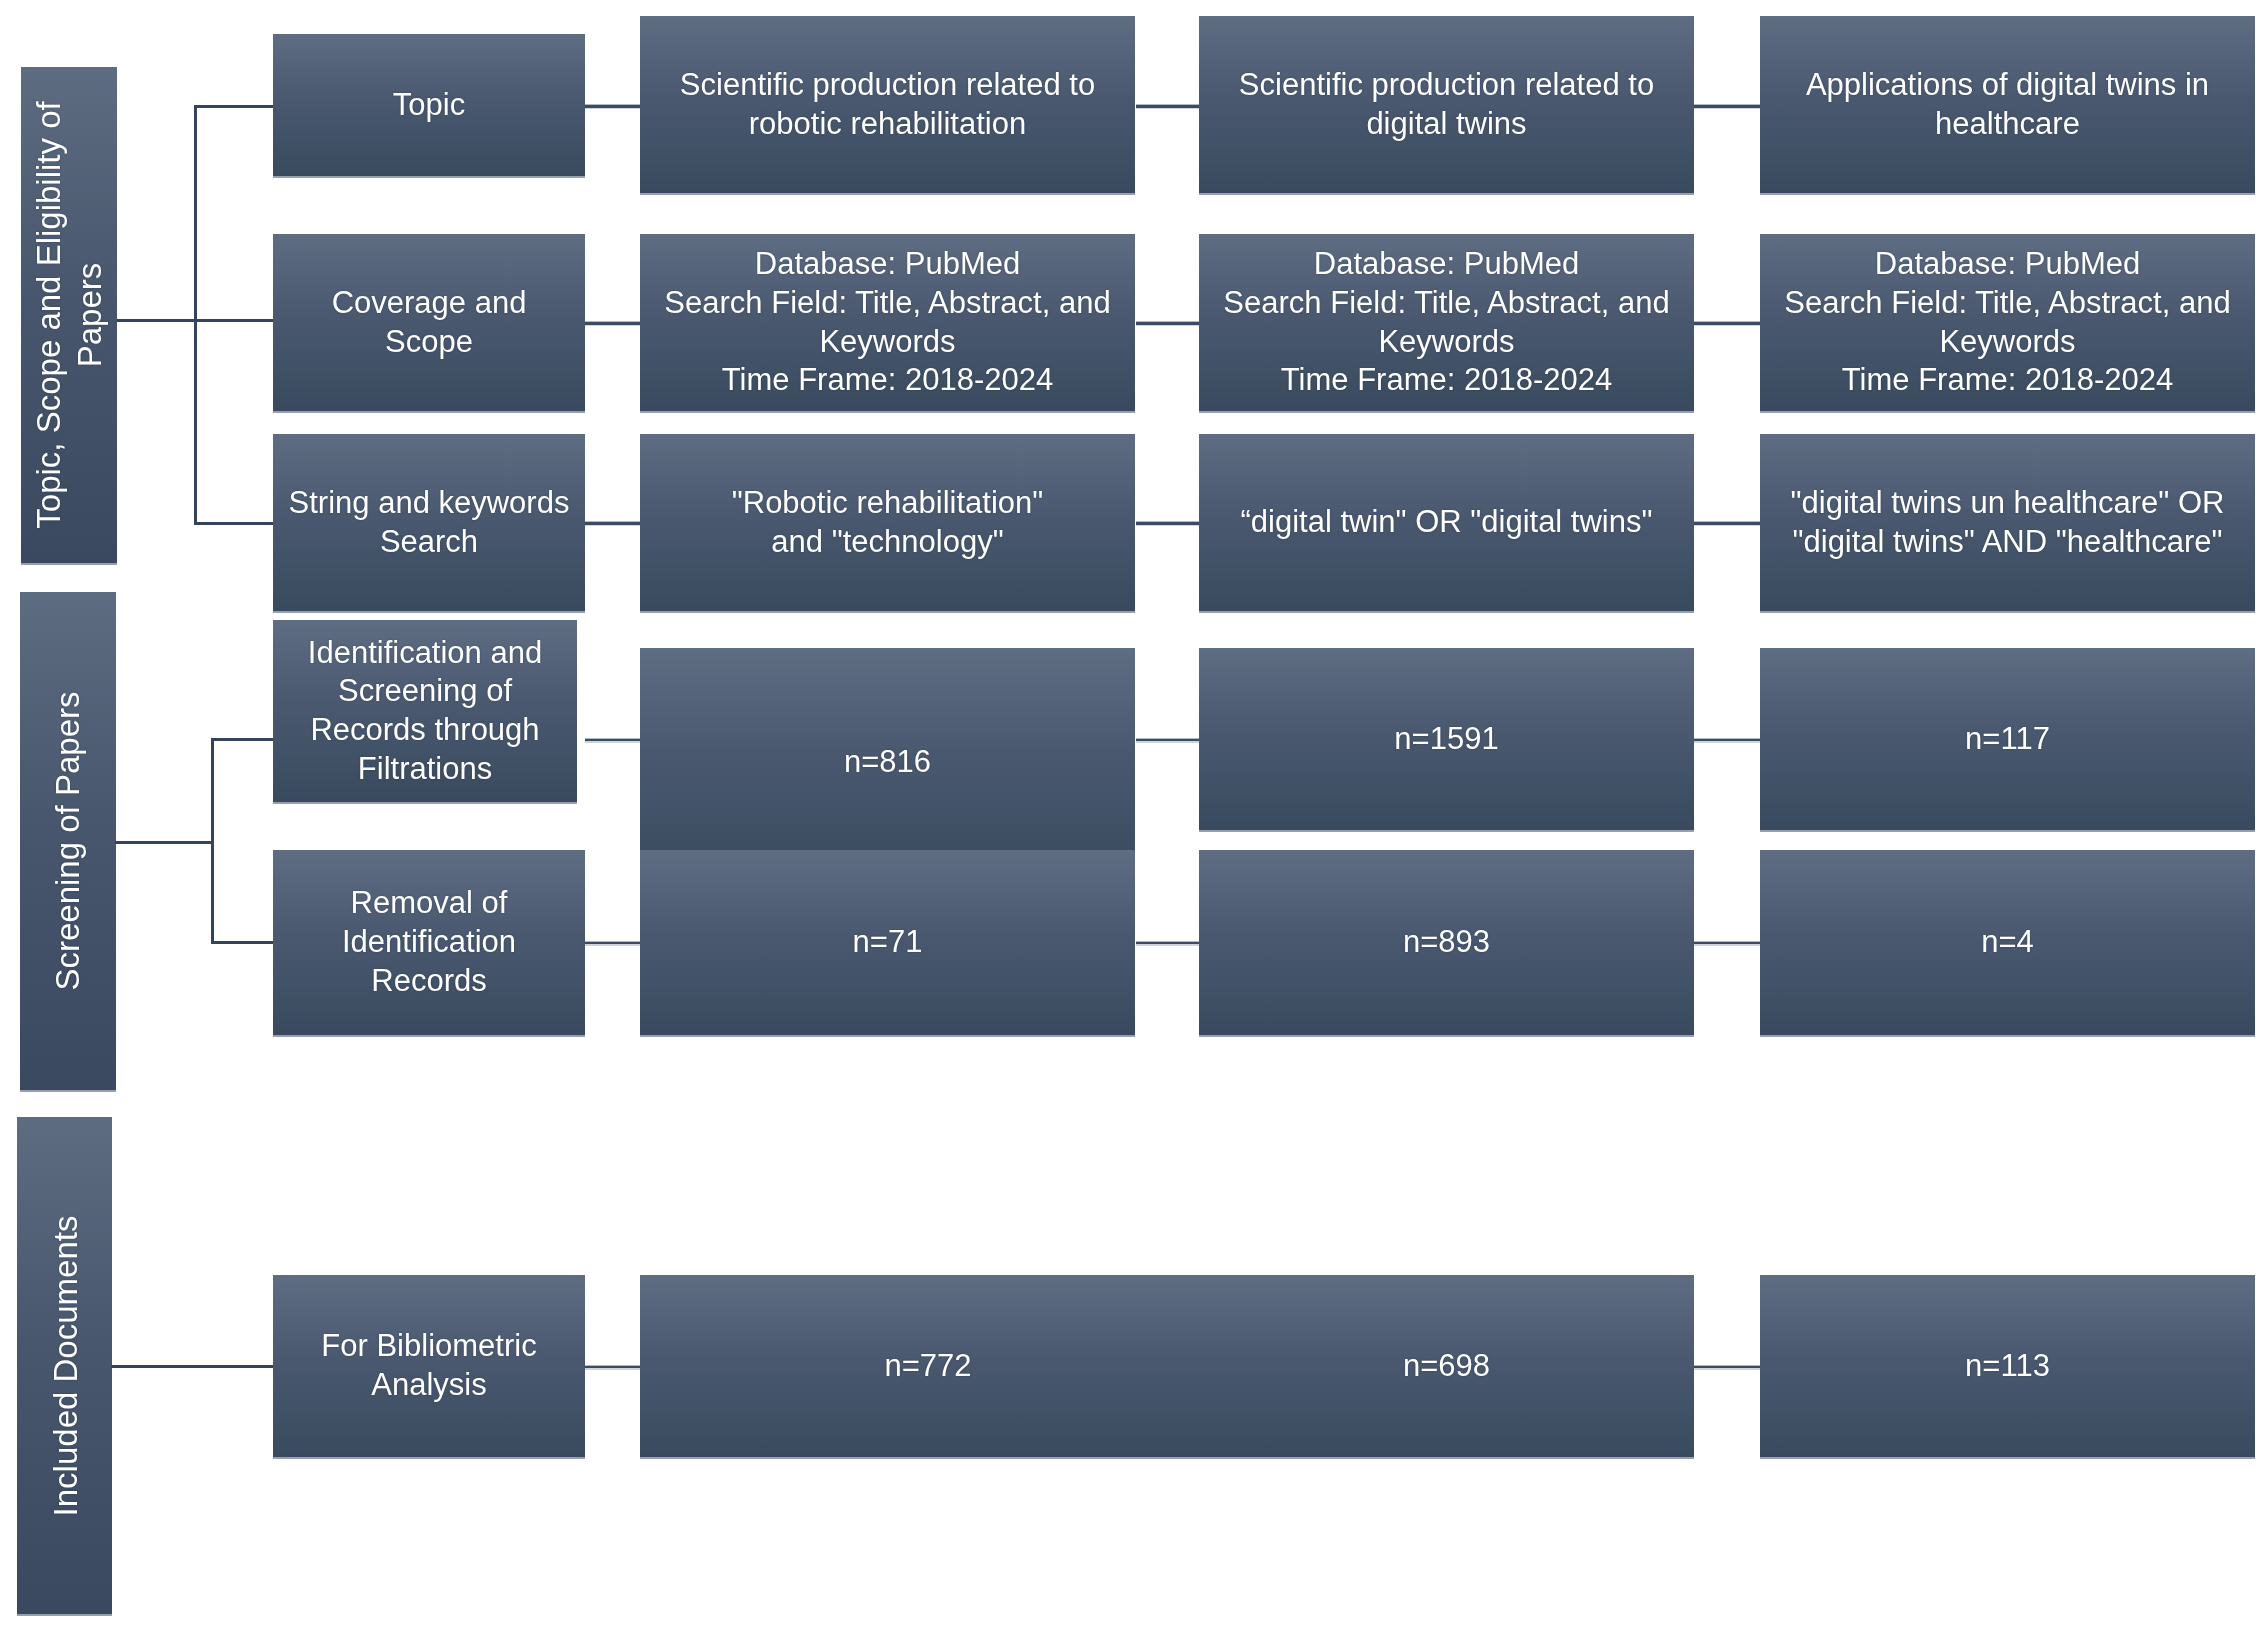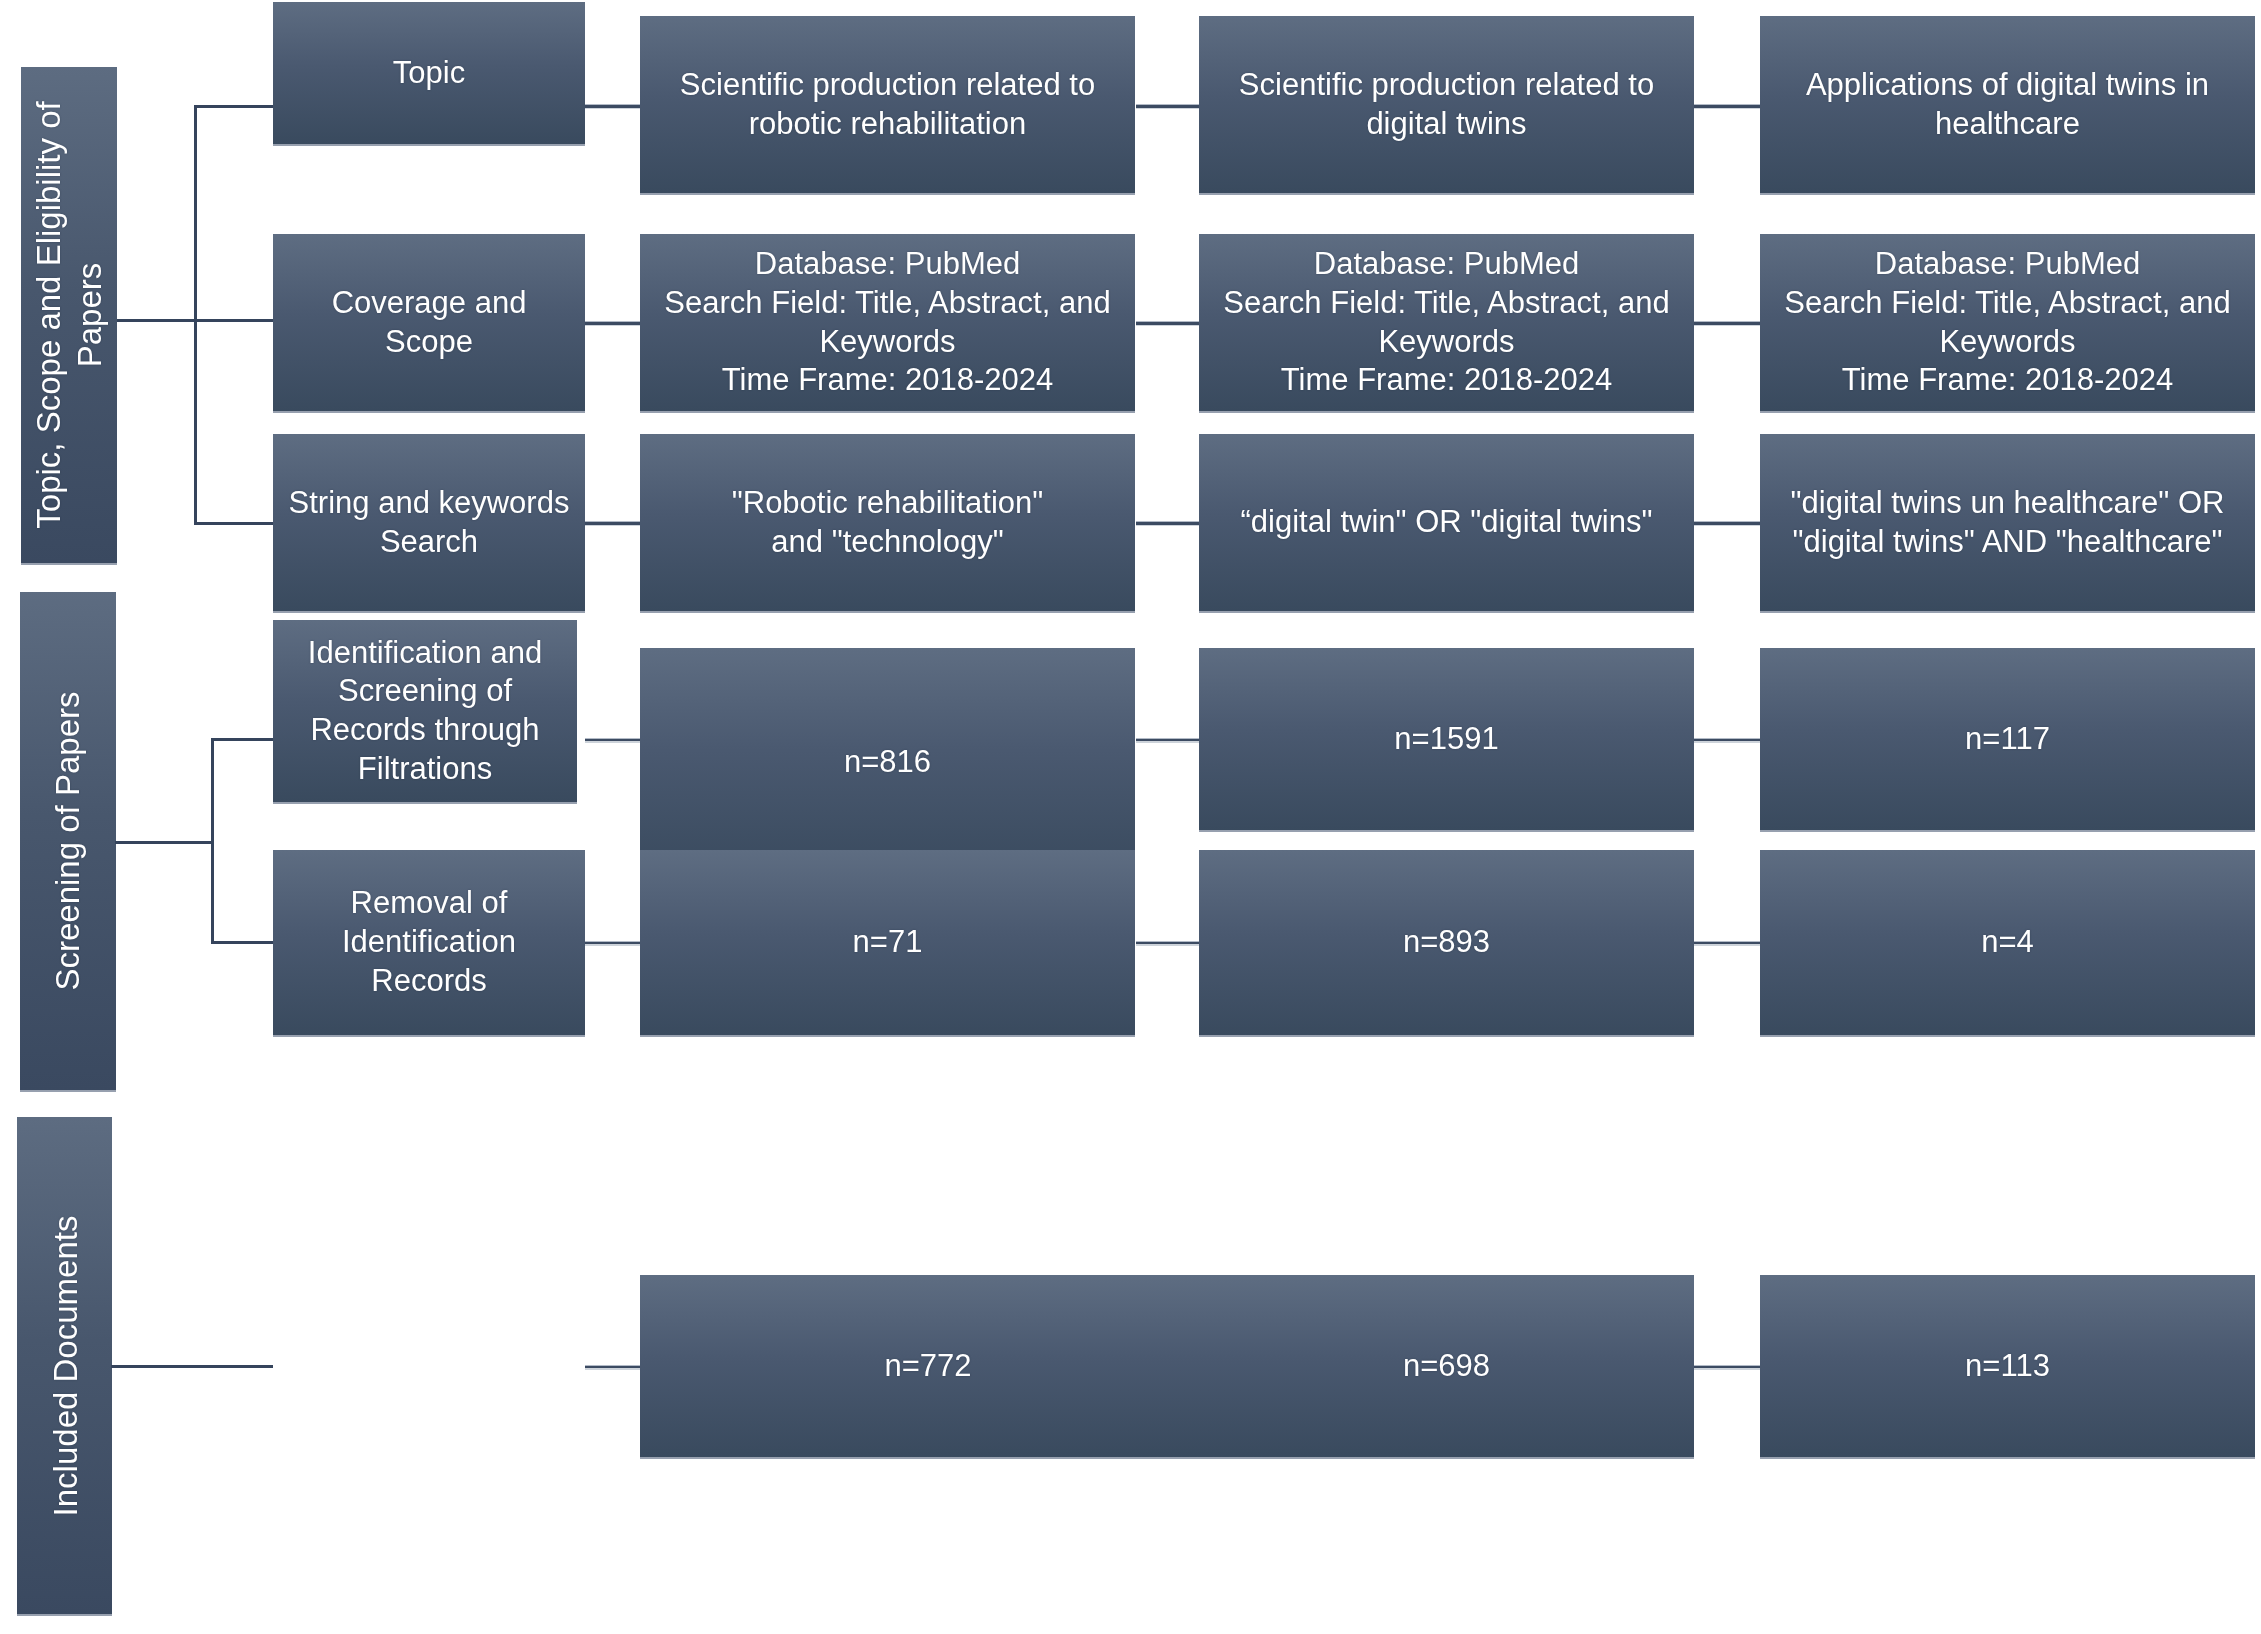--- a/index.html
+++ b/index.html
@@ -63,21 +63,21 @@
   <div class="eline" style="left:115px;top:841px;width:99px;height:2.8px"></div>
   <div class="eline" style="left:211px;top:738px;width:2.8px;height:206px"></div>
   <div class="eline" style="left:213px;top:738px;width:60px;height:2.8px"></div>
   <div class="eline" style="left:213px;top:941px;width:60px;height:2.8px"></div>
 
   <div class="eline" style="left:111px;top:1365px;width:162px;height:2.8px"></div>
 
   <div class="conn" style="left:585px;top:104px;width:55px"></div>
   <div class="conn" style="left:1136px;top:104px;width:63px"></div>
   <div class="conn" style="left:1694px;top:104px;width:67px"></div>
-  <div class="box hdr" style="left:273px;top:2px;width:312px;height:144px">
+  <div class="box hdr" style="left:273px;top:34px;width:312px;height:144px">
     <div class="txt">Topic</div>
   </div>
   <div class="box" style="left:640px;top:16.3px;width:495px;height:179px">
     <div class="txt">Scientific production related to robotic rehabilitation</div>
   </div>
   <div class="box" style="left:1199px;top:16.3px;width:495px;height:179px">
     <div class="txt">Scientific production related to digital twins</div>
   </div>
   <div class="box" style="left:1760px;top:16.3px;width:495px;height:179px">
     <div class="txt">Applications of digital twins in healthcare</div>
@@ -150,20 +150,23 @@
   <div class="box" style="left:1199px;top:850px;width:495px;height:187px">
     <div class="txt">n=893</div>
   </div>
   <div class="box" style="left:1760px;top:850px;width:495px;height:187px">
     <div class="txt">n=4</div>
   </div>
 
   <div class="conn" style="left:585px;top:1365px;width:55px"></div>
   <div class="conn" style="left:1136px;top:1365px;width:63px"></div>
   <div class="conn" style="left:1694px;top:1365px;width:67px"></div>
+  <div class="box hdr" style="left:273px;top:1275px;width:312px;height:184px">
+    <div class="txt">For Bibliometric Analysis</div>
+  </div>
   <div class="box" style="left:640px;top:1275px;width:576px;height:184px">
     <div class="txt">n=772</div>
   </div>
   <div class="box" style="left:1199px;top:1275px;width:495px;height:184px">
     <div class="txt">n=698</div>
   </div>
   <div class="box" style="left:1760px;top:1275px;width:495px;height:184px">
     <div class="txt">n=113</div>
   </div>
 

